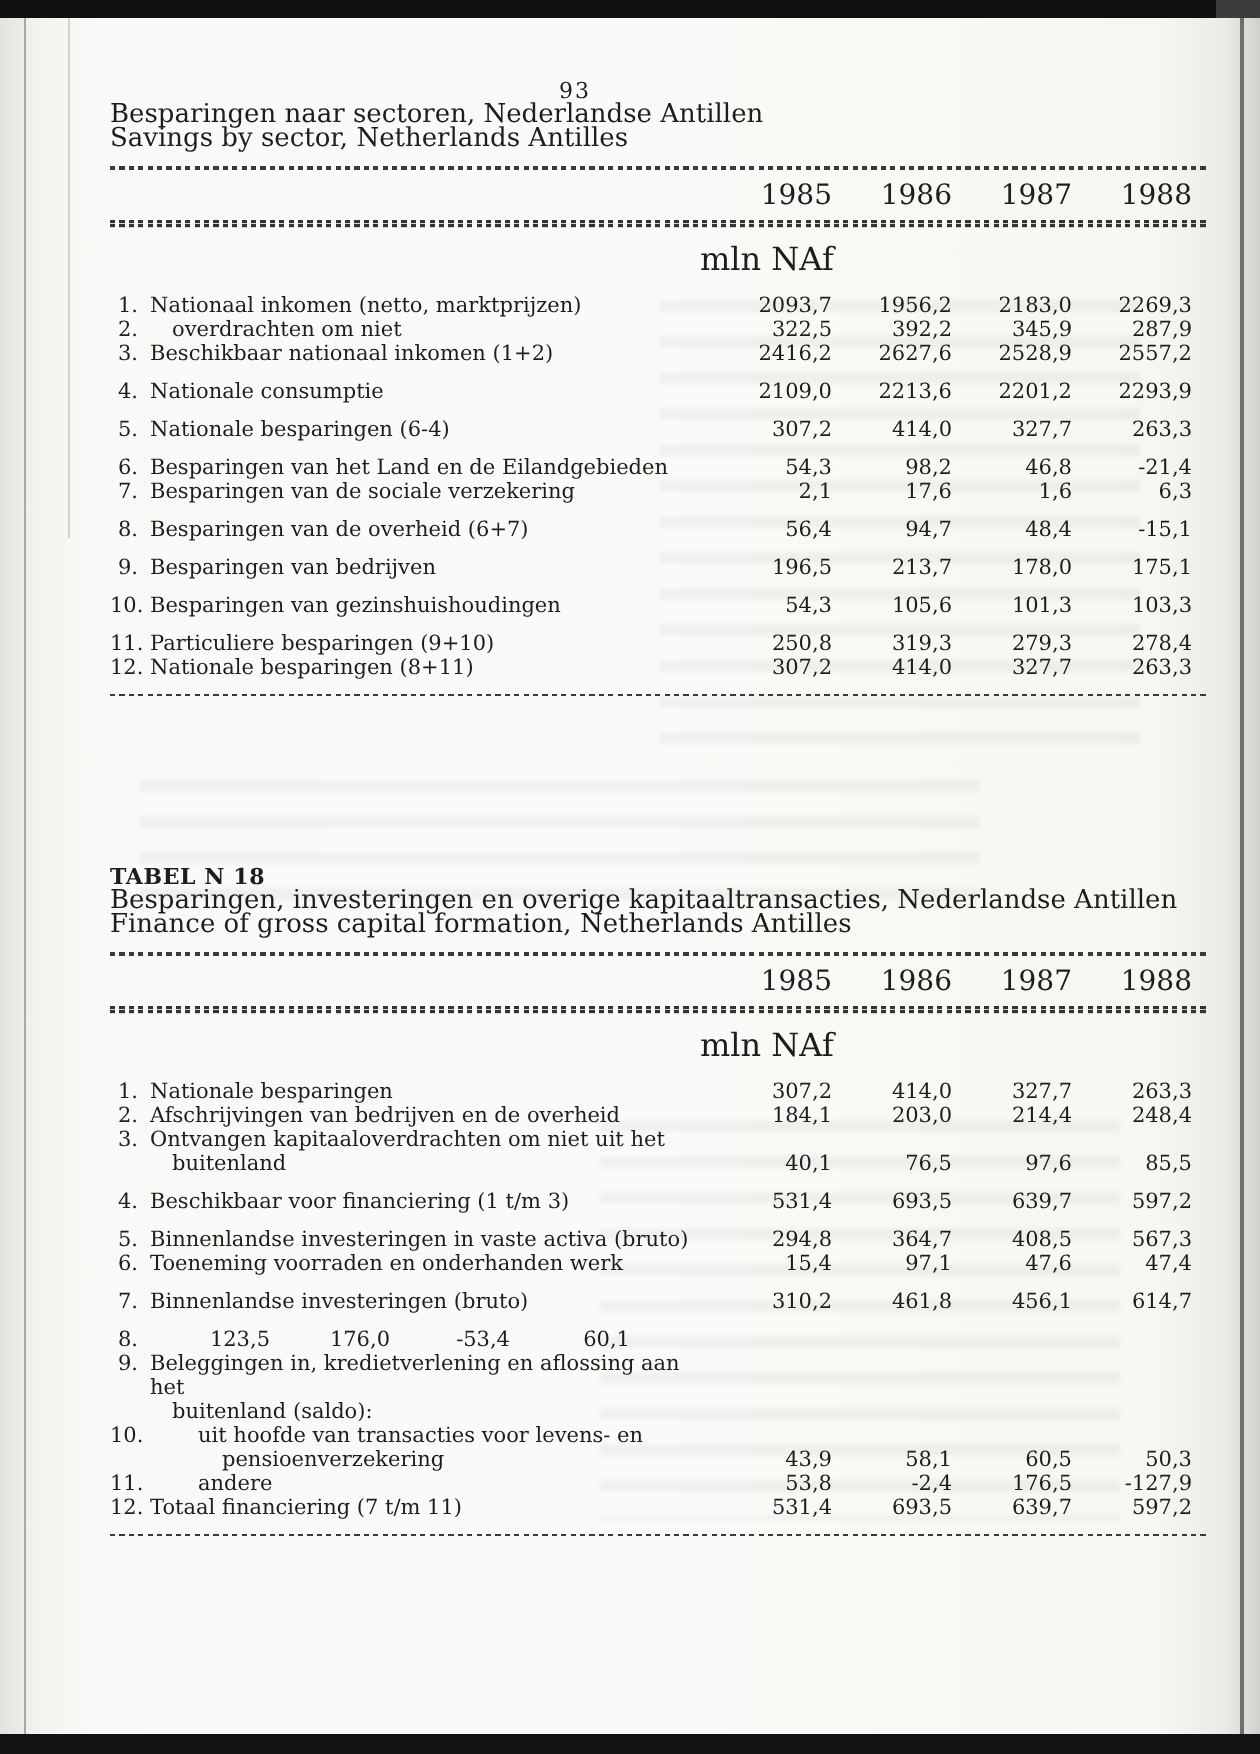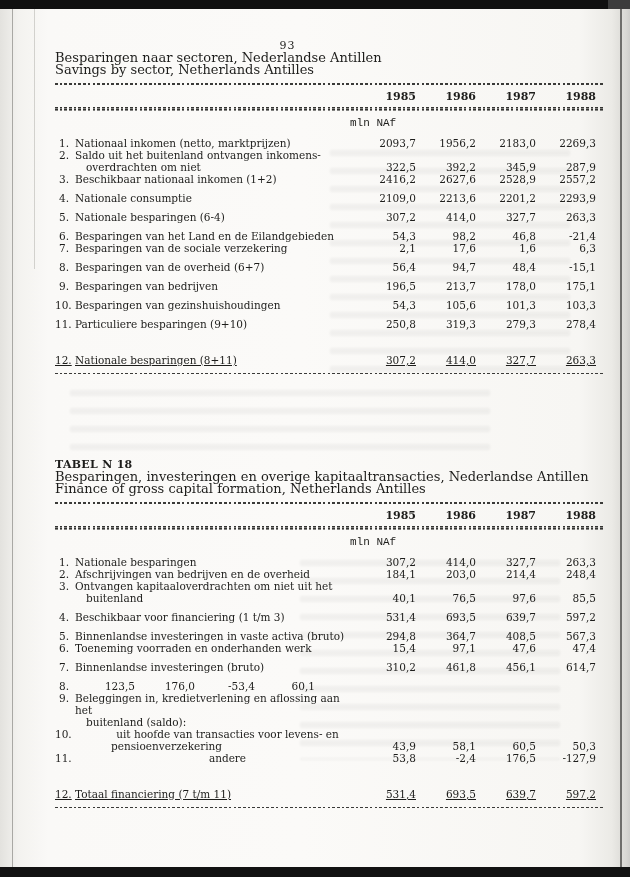--- a/index.html
+++ b/index.html
@@ -74,46 +74,45 @@
   .rule.dbl{
     height:4px;
     background:
       repeating-linear-gradient(90deg,#333331 0 2.6px,transparent 2.6px 4.7px) top/100% 1.6px no-repeat,
       repeating-linear-gradient(90deg,#333331 0 2.6px,transparent 2.6px 4.7px) bottom/100% 1.6px no-repeat;
   }
   .rule.bottom{margin-top:7px;}
   .years{
     display:flex;
     padding:5px 0 4px 0;
-    font-size:11px;
-    font-weight:bold;
+    font-size:14px;
+    font-weight:normal;
   }
   .years .spacer{flex:1;}
   .years .yr{width:60px;text-align:right;}
   .unit{
     margin:6px 0 0 295px;
-    font-size:11px;
-    font-family:Liberation Mono, monospace;
+    font-size:16px;
   }
   .rows{margin-top:8px;font-size:10.5px;}
   .row{
     display:flex;
     align-items:flex-end;
     line-height:12px;
   }
   .row.g{margin-top:7px;}
-  .row.gl{margin-top:24px;text-decoration:underline;}
+  .row.gl{margin-top:0;}
   .num{
     width:14px;text-align:right;margin-right:6px;
     align-self:flex-start;
   }
   .label{flex:1;}
   .label .ind0{padding-left:0;}
   .label .ind1{padding-left:11px;}
-  .label .ind2{padding-left:24px;text-align:center;}
+  .label .ind2{padding-left:24px;}
   .label .ind3{padding-left:36px;}
   .val{width:60px;text-align:right;}
   .sect18{margin-top:84px;}
 </style>
 </head>
 <body>
 
 <div class="page">
   <div class="bar-top"></div>
   <div class="bar-top-right"></div>
@@ -147,21 +146,20 @@
               <div class="line ind0">Nationaal inkomen (netto, marktprijzen)</div>
             </div>
             <span class="val">2093,7</span>
             <span class="val">1956,2</span>
             <span class="val">2183,0</span>
             <span class="val">2269,3</span>
           </div>
           <div class="row">
             <span class="num">2.</span>
             <div class="label">
-              <div class="line ind0">Saldo uit het buitenland ontvangen inkomens-</div>
               <div class="line ind1">overdrachten om niet</div>
             </div>
             <span class="val">322,5</span>
             <span class="val">392,2</span>
             <span class="val">345,9</span>
             <span class="val">287,9</span>
           </div>
           <div class="row">
             <span class="num">3.</span>
             <div class="label">

